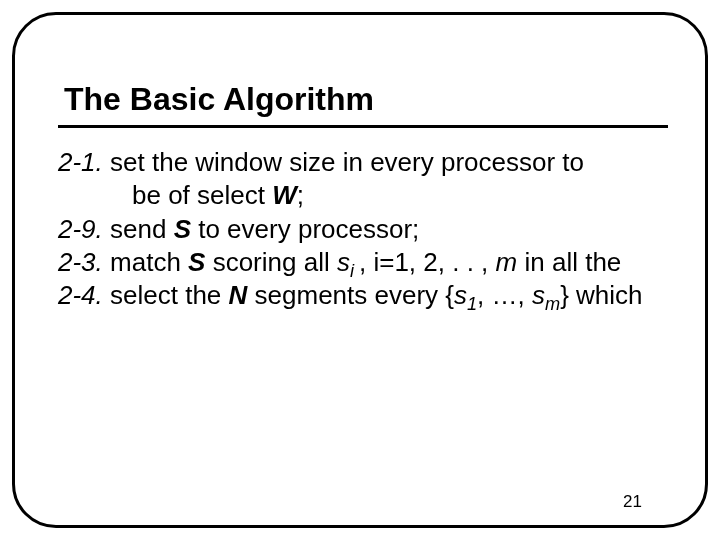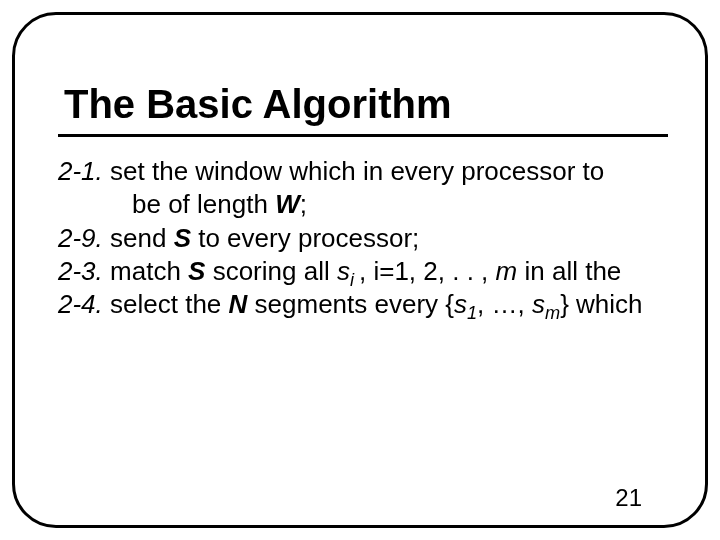--- a/index.html
+++ b/index.html
@@ -33,21 +33,21 @@
     left: 12px;
     top: 12px;
     right: 12px;
     bottom: 12px;
     padding: 70px 36px 0 46px;
     box-sizing: border-box;
   }
   .title {
     font-family: "Arial Black", Arial, sans-serif;
     font-weight: 900;
-    font-size: 40px;
+    font-size: 32px;
     line-height: 1.1;
     margin: 0 0 8px 6px;
   }
   .title-rule {
     border: none;
     border-top: 3px solid #000000;
     margin: 0 0 18px 0;
     width: 610px;
   }
   .body {
@@ -75,39 +75,39 @@
   .sub {
     font-style: italic;
     font-size: 0.7em;
     vertical-align: sub;
     line-height: 0;
   }
   .pagenum {
     position: absolute;
     right: 78px;
     bottom: 28px;
-    font-size: 24px;
+    font-size: 17px;
   }
 </style>
 </head>
 <body>
 
 <div class="slide">
   <div class="frame"></div>
   <div class="content">
 
     <h1 class="title">The Basic Algorithm</h1>
     <hr class="title-rule">
 
     <div class="body">
 
       <div class="step">
-        <span class="num">2-1.</span><span> set the window which in every processor to</span>
+        <span class="num">2-1.</span><span> set the window size in every processor to</span>
         <span class="cont1">
-          <span>be of length </span><span class="bi">W</span><span>;</span>
+          <span>be of select </span><span class="bi">W</span><span>;</span>
         </span>
       </div>
 
       <div class="step">
         <span class="num">2-9.</span><span> send </span><span class="bi">S</span><span> to every processor;</span>
       </div>
 
       <div class="step">
         <span class="num">2-3.</span><span> match </span><span class="bi">S</span><span> scoring all </span><span class="it">s</span><span class="sub">i </span><span>, i=1, 2, . . , </span><span class="it">m</span><span> in all the</span>
       </div>

